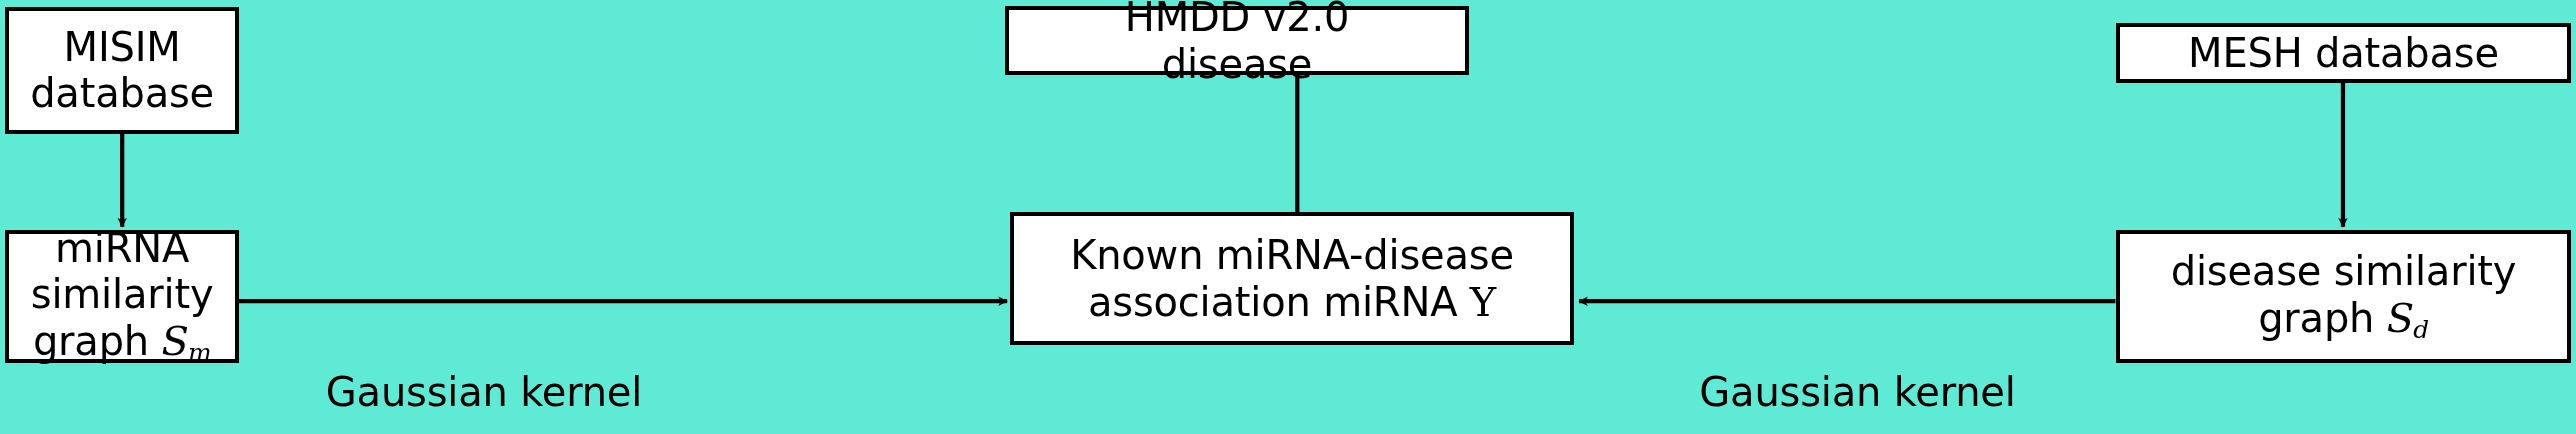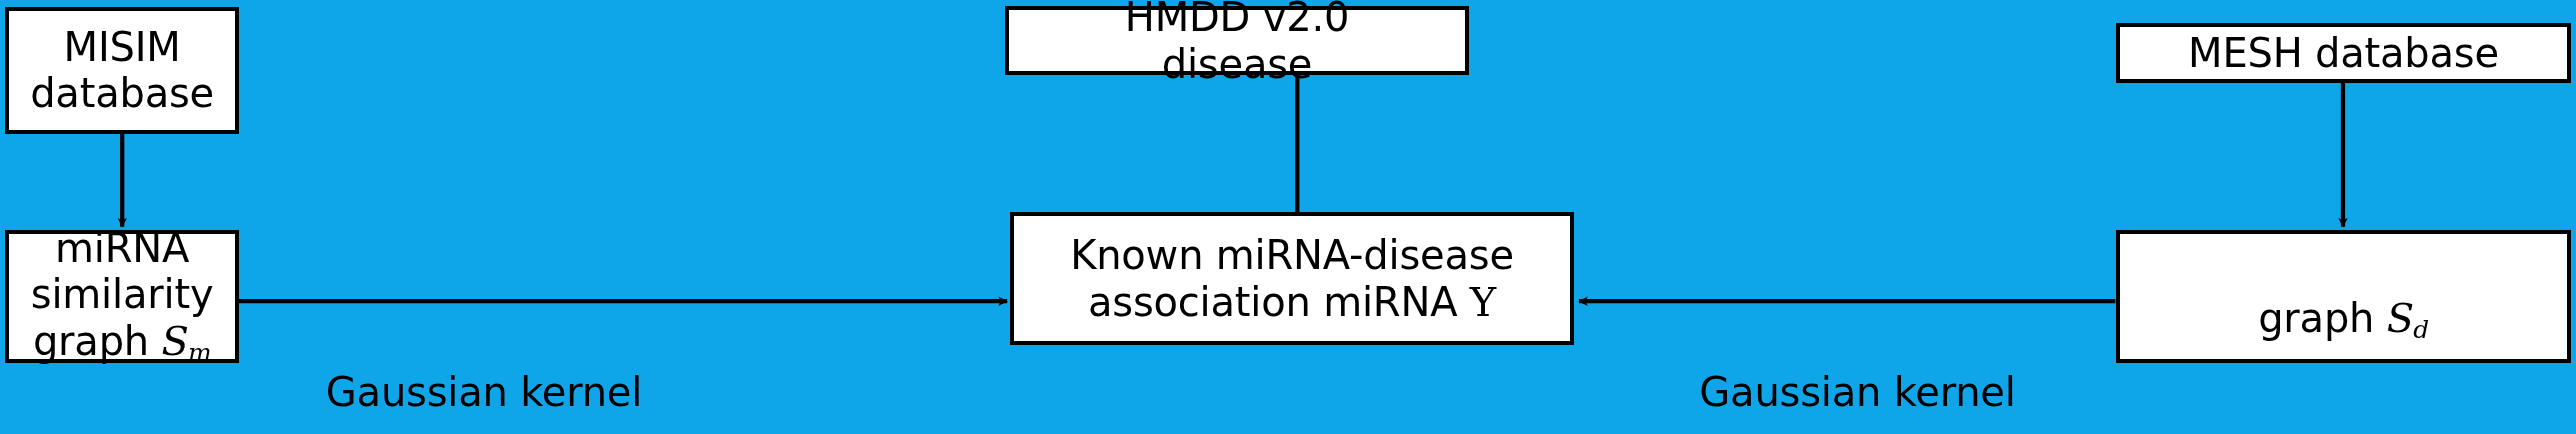--- a/index.html
+++ b/index.html
@@ -5,21 +5,21 @@
 <style>
   html, body {
     margin: 0;
     padding: 0;
     background: #ffffff;
   }
   #canvas {
     position: relative;
     width: 2576px;
     height: 434px;
-    background: #0ea5e9;
+    background: #5eead4;
     font-family: "DejaVu Sans", "Liberation Sans", sans-serif;
     color: #000000;
     overflow: hidden;
   }
   
   .node {
     position: absolute;
     box-sizing: border-box;
     border: 4.2px solid #000000;
     background: #ffffff;
@@ -120,21 +120,21 @@
 
   <div class="node" id="node-known-assoc">
     <span class="txt"><span>Known miRNA-disease</span><br><span>association miRNA </span><span class="symr">Y</span></span>
   </div>
 
   <div class="node" id="node-mesh">
     <span class="txt">MESH database</span>
   </div>
 
   <div class="node" id="node-disease-graph">
-    <span class="txt"><br><span>graph </span><span class="sym">S</span><span class="sub">d</span></span>
+    <span class="txt"><span>disease similarity</span><br><span>graph </span><span class="sym">S</span><span class="sub">d</span></span>
   </div>
 
   <div class="edge-label" id="label-left">
     <div>Gaussian kernel</div>
     
   </div>
 
   <div class="edge-label" id="label-right">
     <div>Gaussian kernel</div>
     

